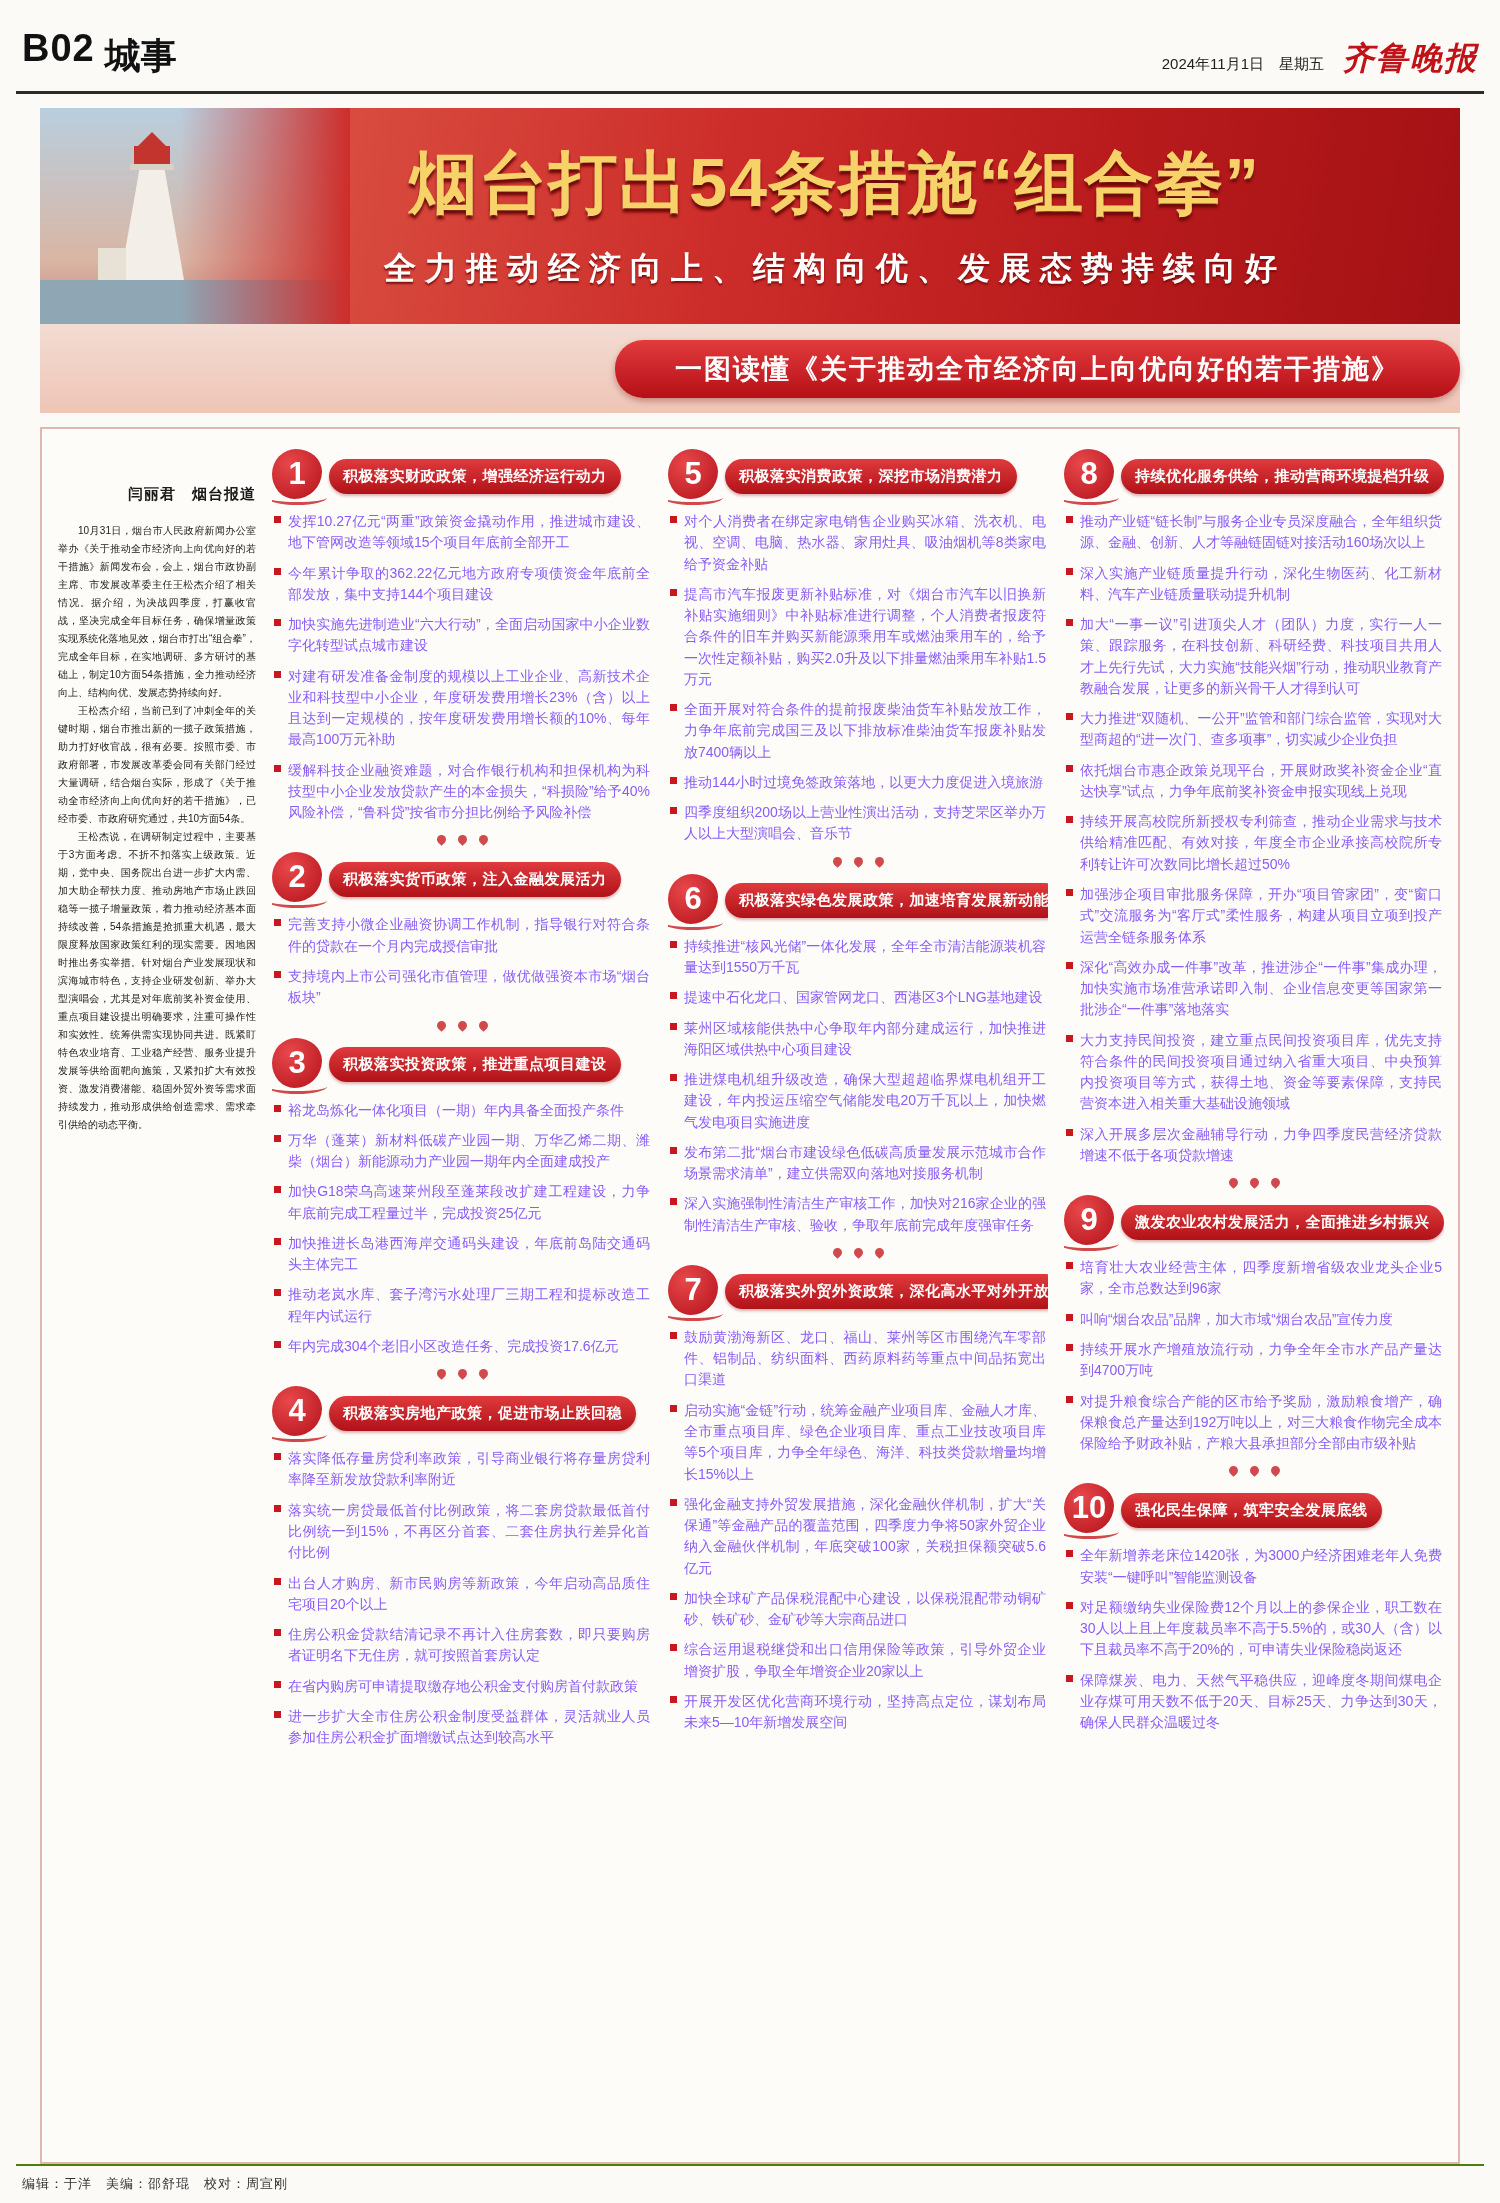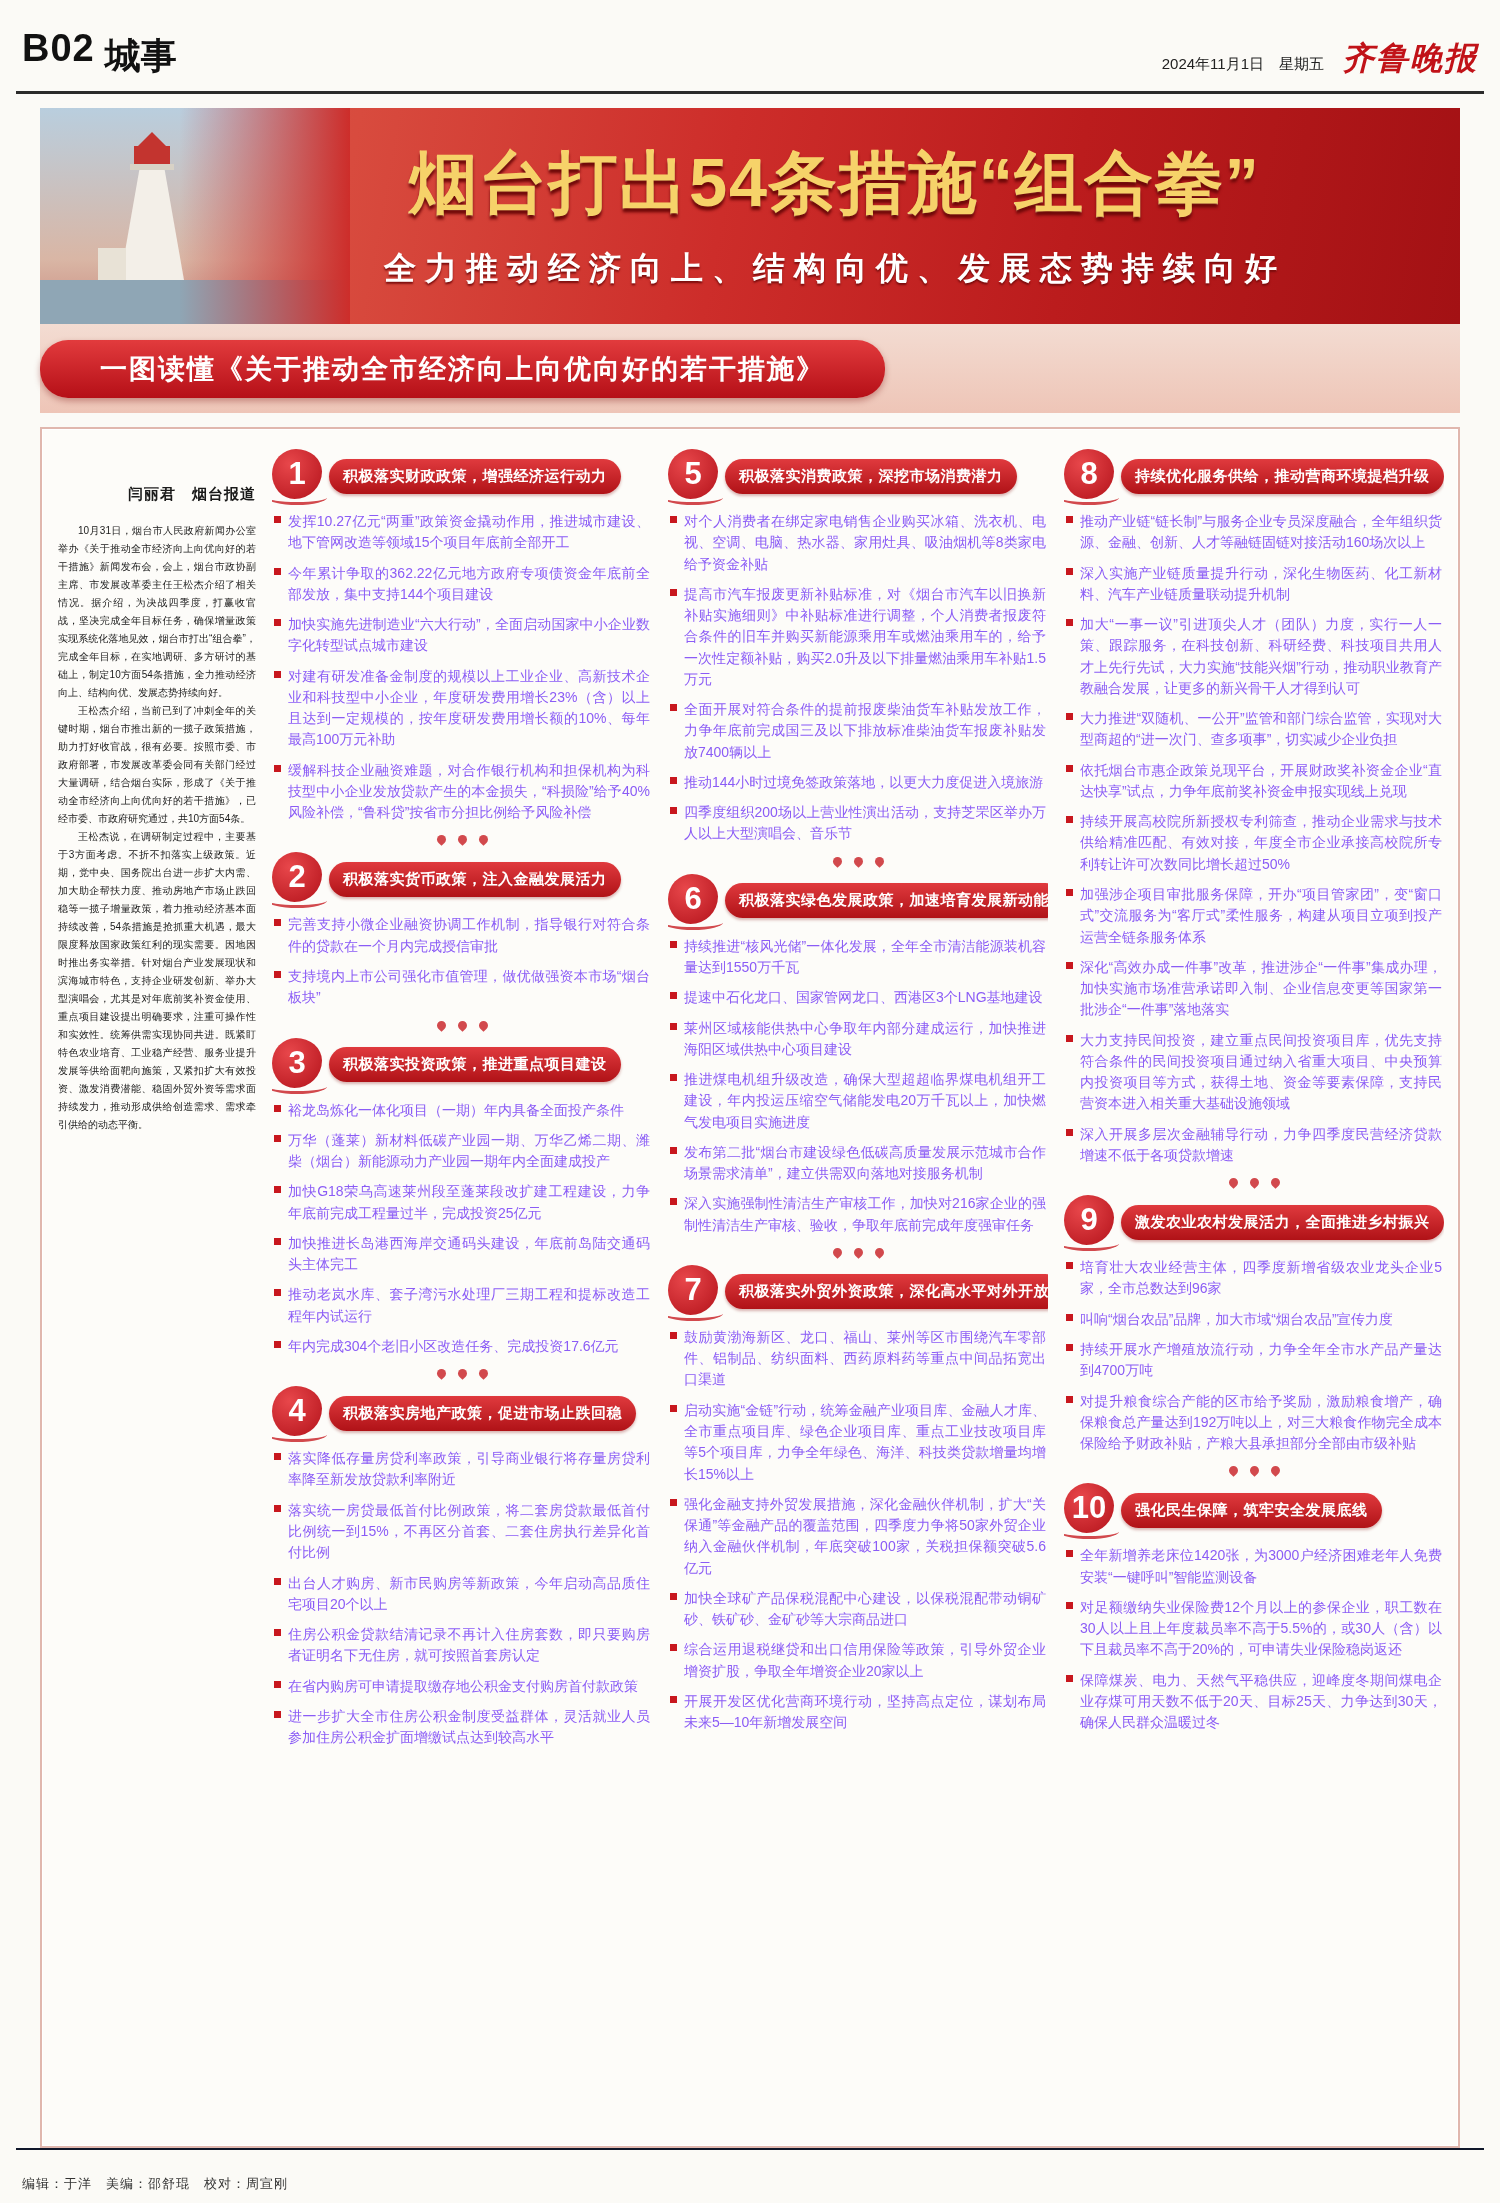--- a/index.html
+++ b/index.html
@@ -19,21 +19,21 @@
   
   .banner { margin:14px 40px 0; }
   .banner-main { position:relative; height:216px; overflow:hidden;
     background:linear-gradient(100deg,#cf5a4c 0%,#d84b3e 22%,#cd2d2a 48%,#bb1c1d 72%,#a31114 100%); }
   .lighthouse { position:absolute; left:0; top:0; height:216px; width:310px; }
   .banner-inner { position:relative; z-index:2; text-align:center; padding:30px 30px 0 200px; }
   .banner-title { font-size:68px; font-weight:900; color:#f6d269; letter-spacing:2px;
     text-shadow:0 4px 3px #6e0808, 0 1px 0 #fff3c2; }
   .banner-sub { margin-top:18px; font-size:32px; font-weight:bold; color:#ffffff; letter-spacing:9px;
     text-shadow:0 2px 2px #7a0c0c; }
-  .ribbon-strip { height:89px; display:flex; align-items:center; justify-content:flex-start;
+  .ribbon-strip { height:89px; display:flex; align-items:center; justify-content:flex-end;
     background:linear-gradient(180deg,#f3dcd2 0%,#eec5b7 100%); }
   .ribbon { background:linear-gradient(180deg,#e23b3d 0%,#b50f17 100%); color:#fff; font-size:27px; font-weight:bold;
     padding:11px 60px; border-radius:28px; letter-spacing:2px; box-shadow:0 3px 6px rgba(120,10,10,.35); }
 
   
   .content-frame { margin:14px 40px 0; height:1752px; border:2px solid #e0b7ae; box-shadow:inset 0 0 0 1px #fff;
     padding:20px 14px 12px 16px; display:flex; gap:16px; overflow:hidden; background:#fdfcf9; }
   .col { overflow:hidden; }
   .article-col { flex:none; width:198px; padding-top:36px; color:#1a1a1a; }
   .byline { font-size:15px; font-weight:bold; margin:0 0 18px; letter-spacing:1px;text-align:right; }
@@ -51,21 +51,21 @@
     display:flex; align-items:center; justify-content:center; position:relative; transform:translateY(-2px); }
   .num::after { content:""; position:absolute; left:-5px; bottom:-6px; width:60px; height:12px;
     border-bottom:3px solid #d2494d; border-radius:0 0 100% 100%; }
   .pill { background:linear-gradient(180deg,#e03a3e 0%,#b01217 100%); color:#fff; font-weight:bold; font-size:15px;
     padding:8px 14px; border-radius:20px; letter-spacing:0.5px; white-space:nowrap; box-shadow:0 2px 3px rgba(130,10,10,.3); }
   .bullets { list-style:none; padding:0 2px 0 2px; }
   .bullets li { display:flex; font-size:14px; line-height:1.52; color:#8b5cf6; text-align:justify; margin-bottom:9px; }
   .bullets li::before { content:""; flex:none; width:7px; height:7px; background:#c8171e; margin:5px 7px 0 0; }
 
   
-  .page-footer { margin:auto 16px 10px; border-top:2px solid #0f172a; padding:25px 6px 0; font-size:13px; color:#333; letter-spacing:1px; }
+  .page-footer { margin:auto 16px 10px; border-top:2px solid #4d7c0f; padding:9px 6px 0; font-size:13px; color:#333; letter-spacing:1px; }
 </style>
 </head>
 <body>
 
 <div class="page">
 
   <header class="masthead">
     <div class="mast-left">
       <span class="page-code">B02</span>
       <span class="section-name">城事</span>

